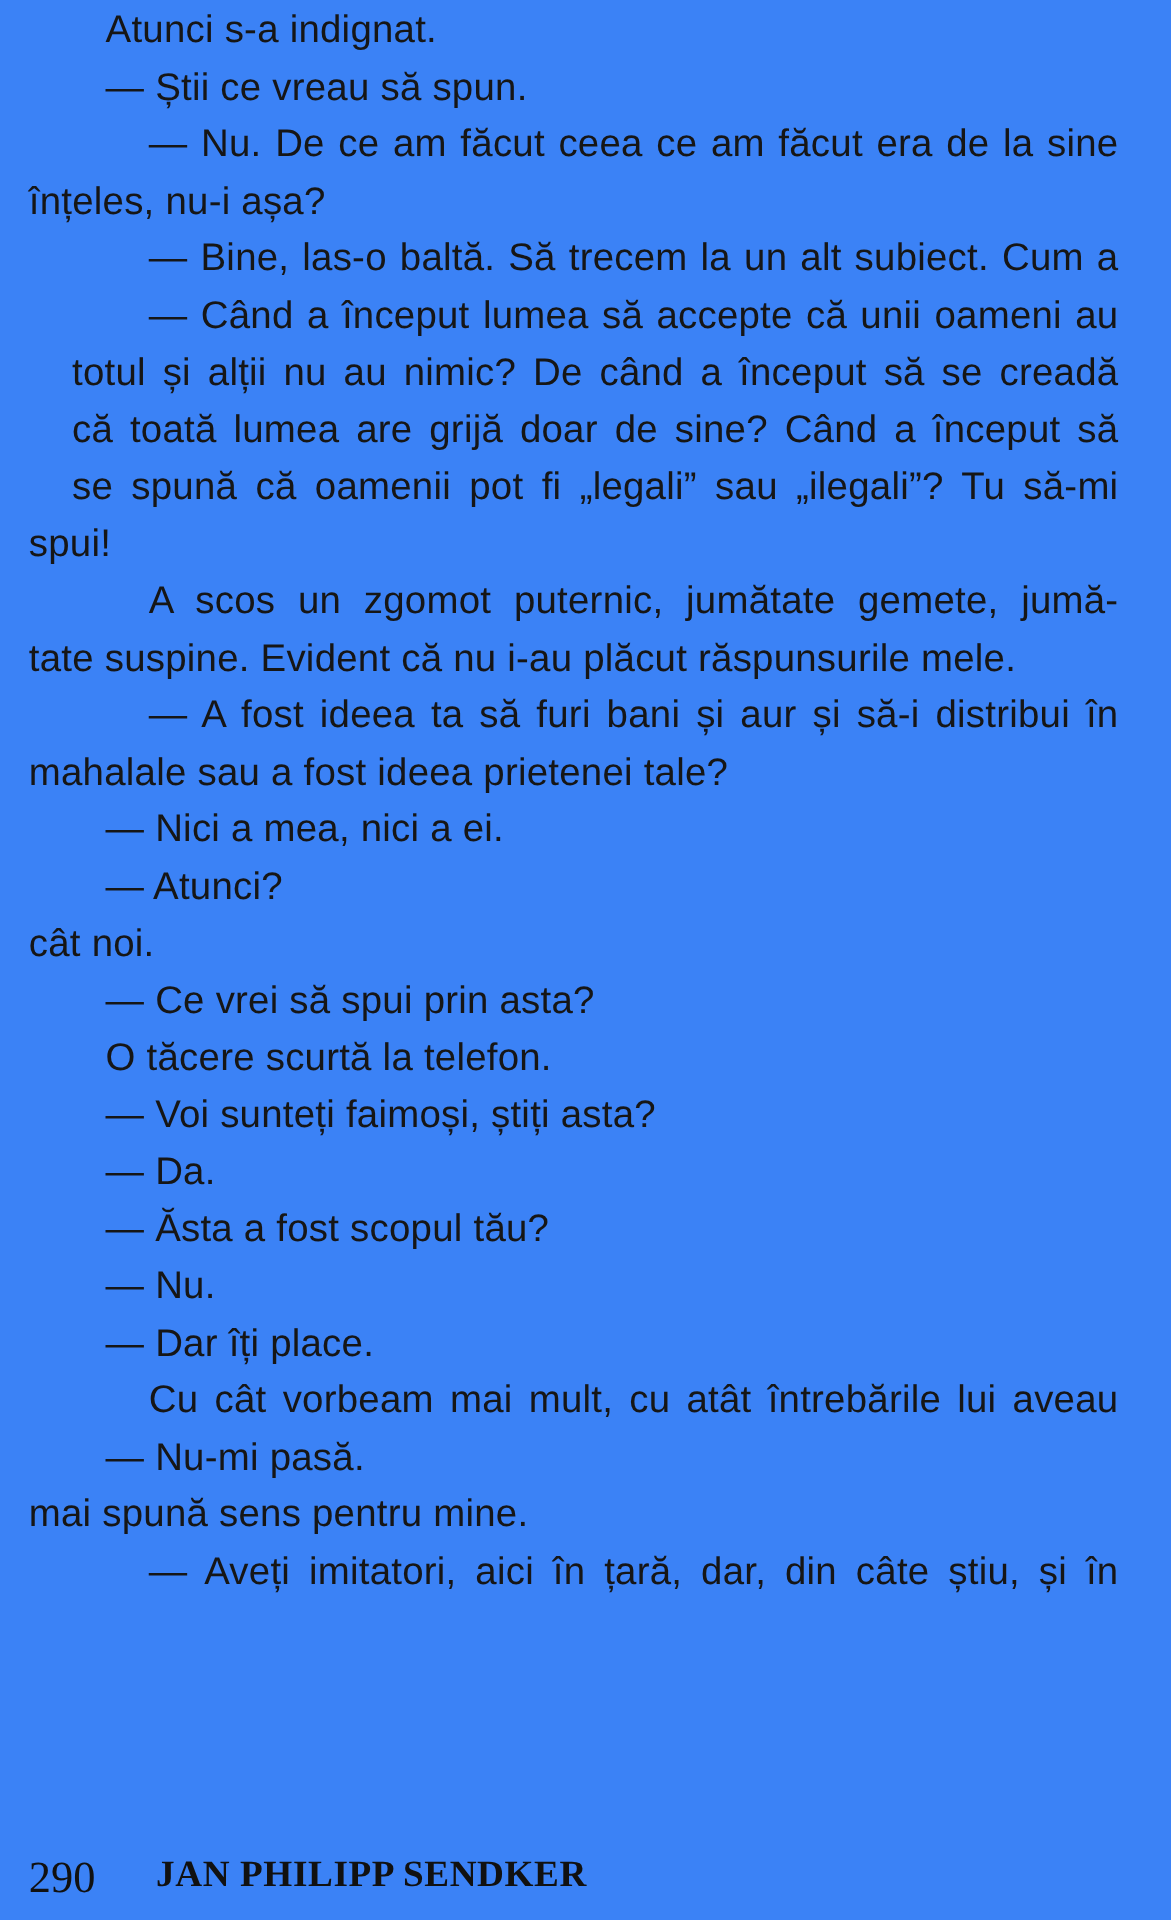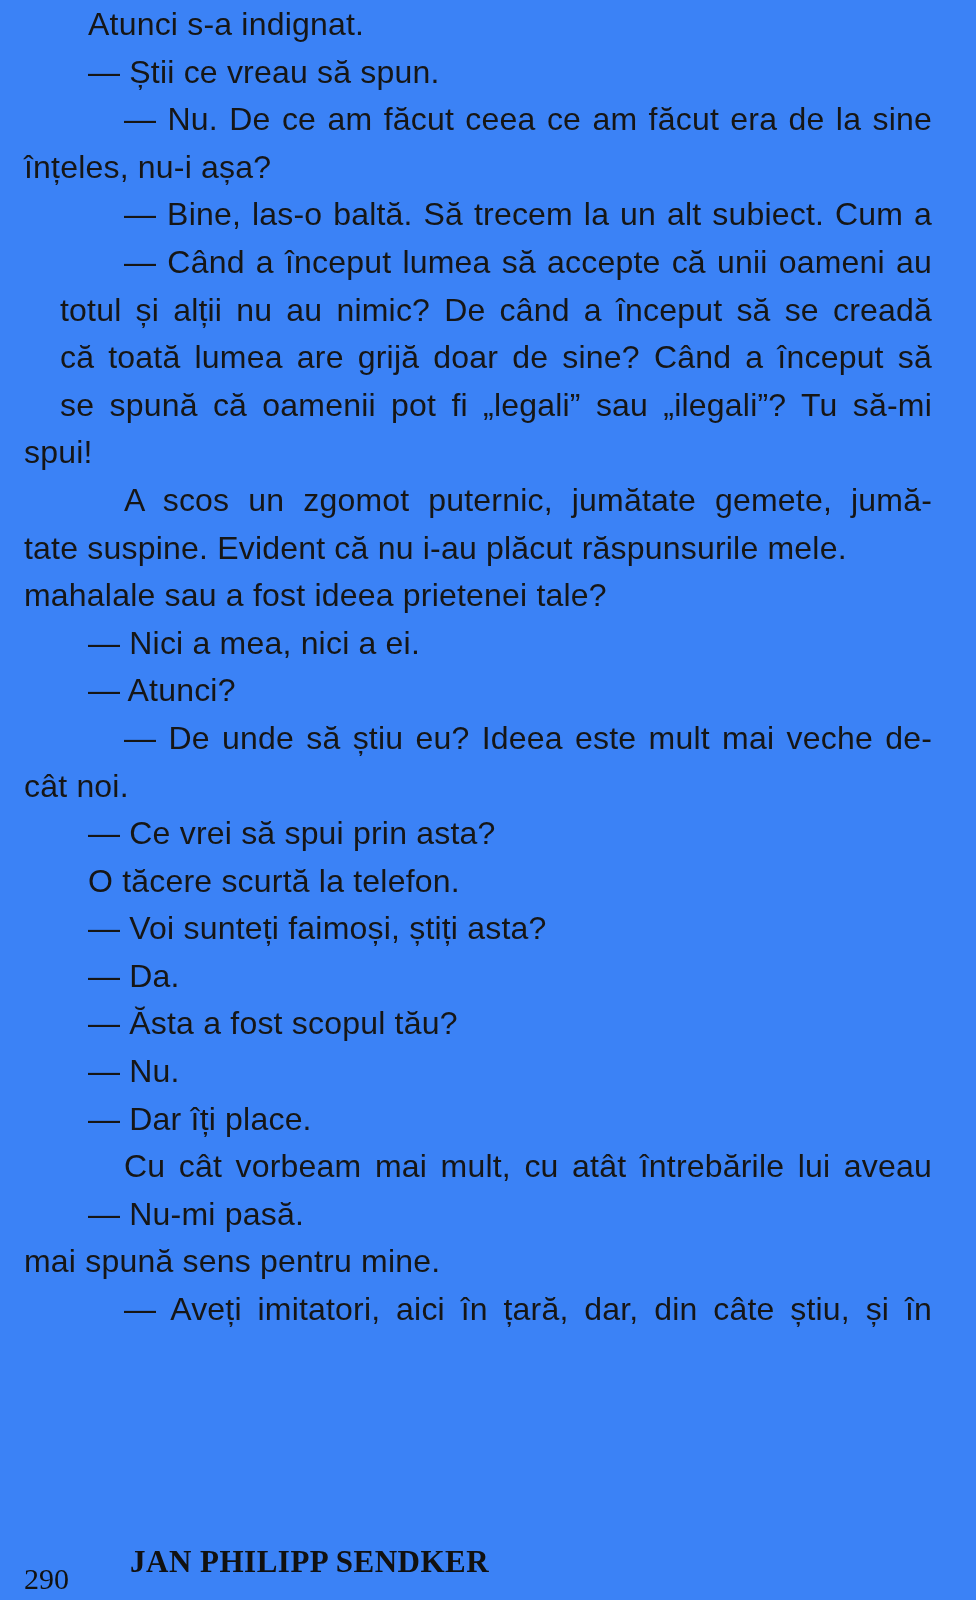--- a/index.html
+++ b/index.html
@@ -44,22 +44,22 @@
     left: 24px;
     top: 1544px;
     width: 908px;
     height: 44px;
     color: #111111;
     font-family: "Liberation Serif", serif;
   }
   .pagenum {
     position: absolute;
     left: 0;
-    top: 18px;
-    font-size: 30px;
+    top: 0;
+    font-size: 37px;
     font-weight: 400;
   }
   .running-title {
     position: absolute;
     left: 106px;
     top: 0;
     font-size: 31px;
     font-weight: 700;
     letter-spacing: 0.5px;
   }
@@ -74,24 +74,24 @@
       <div class="line indent justify">— Nu. De ce am făcut ceea ce am făcut era de la sine</div>
       <div class="line">înțeles, nu-i așa?</div>
       <div class="line indent justify">— Bine, las-o baltă. Să trecem la un alt subiect. Cum a</div>
       <div class="line indent justify">— Când a început lumea să accepte că unii oameni au</div>
       <div class="line justify">totul și alții nu au nimic? De când a început să se creadă</div>
       <div class="line justify">că toată lumea are grijă doar de sine? Când a început să</div>
       <div class="line justify">se spună că oamenii pot fi „legali” sau „ilegali”? Tu să-mi</div>
       <div class="line">spui!</div>
       <div class="line indent justify">A scos un zgomot puternic, jumătate gemete, jumă-</div>
       <div class="line">tate suspine. Evident că nu i-au plăcut răspunsurile mele.</div>
+      <div class="line indent justify">— A fost ideea ta să furi bani și aur și să-i distribui în</div>
       <div class="line">mahalale sau a fost ideea prietenei tale?</div>
       <div class="line indent">— Nici a mea, nici a ei.</div>
       <div class="line indent">— Atunci?</div>
-      <div class="line indent justify">— De unde să știu eu? Ideea este mult mai veche de-</div>
       <div class="line">cât noi.</div>
       <div class="line indent">— Ce vrei să spui prin asta?</div>
       <div class="line indent">O tăcere scurtă la telefon.</div>
       <div class="line indent">— Voi sunteți faimoși, știți asta?</div>
       <div class="line indent">— Da.</div>
       <div class="line indent">— Ăsta a fost scopul tău?</div>
       <div class="line indent">— Nu.</div>
       <div class="line indent">— Dar îți place.</div>
       <div class="line indent justify">Cu cât vorbeam mai mult, cu atât întrebările lui aveau</div>
       <div class="line indent">— Nu-mi pasă.</div>

